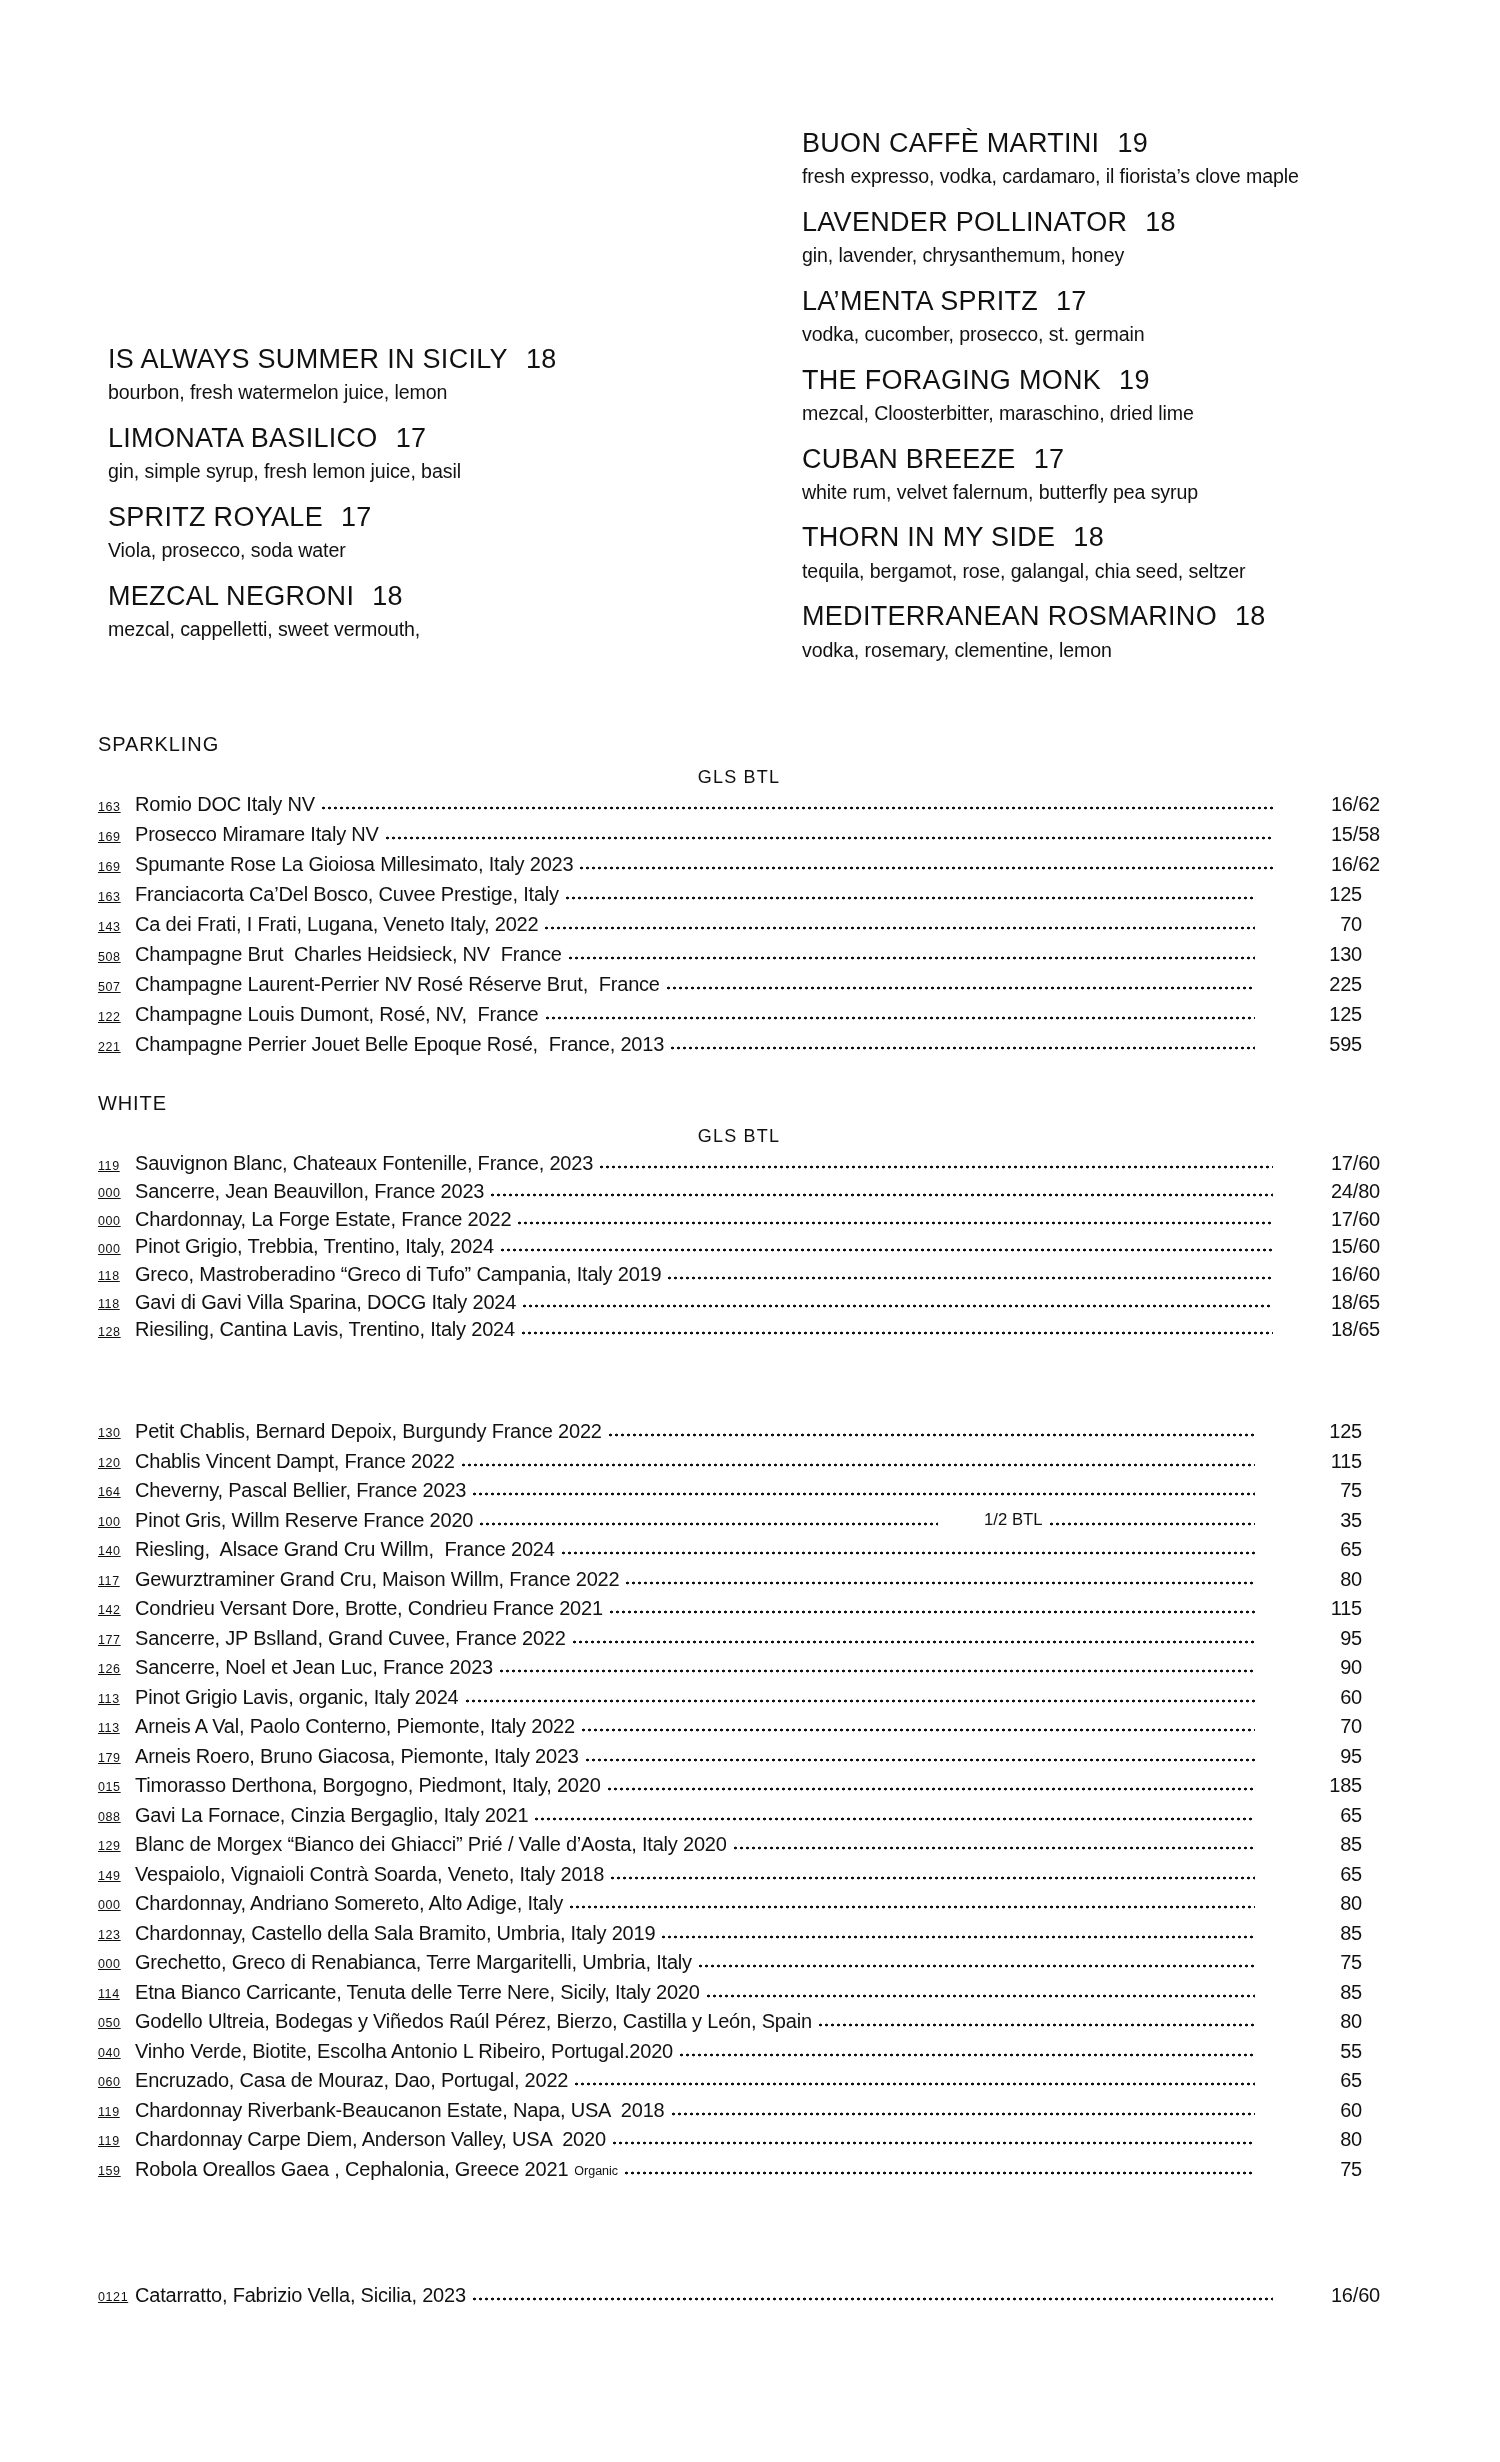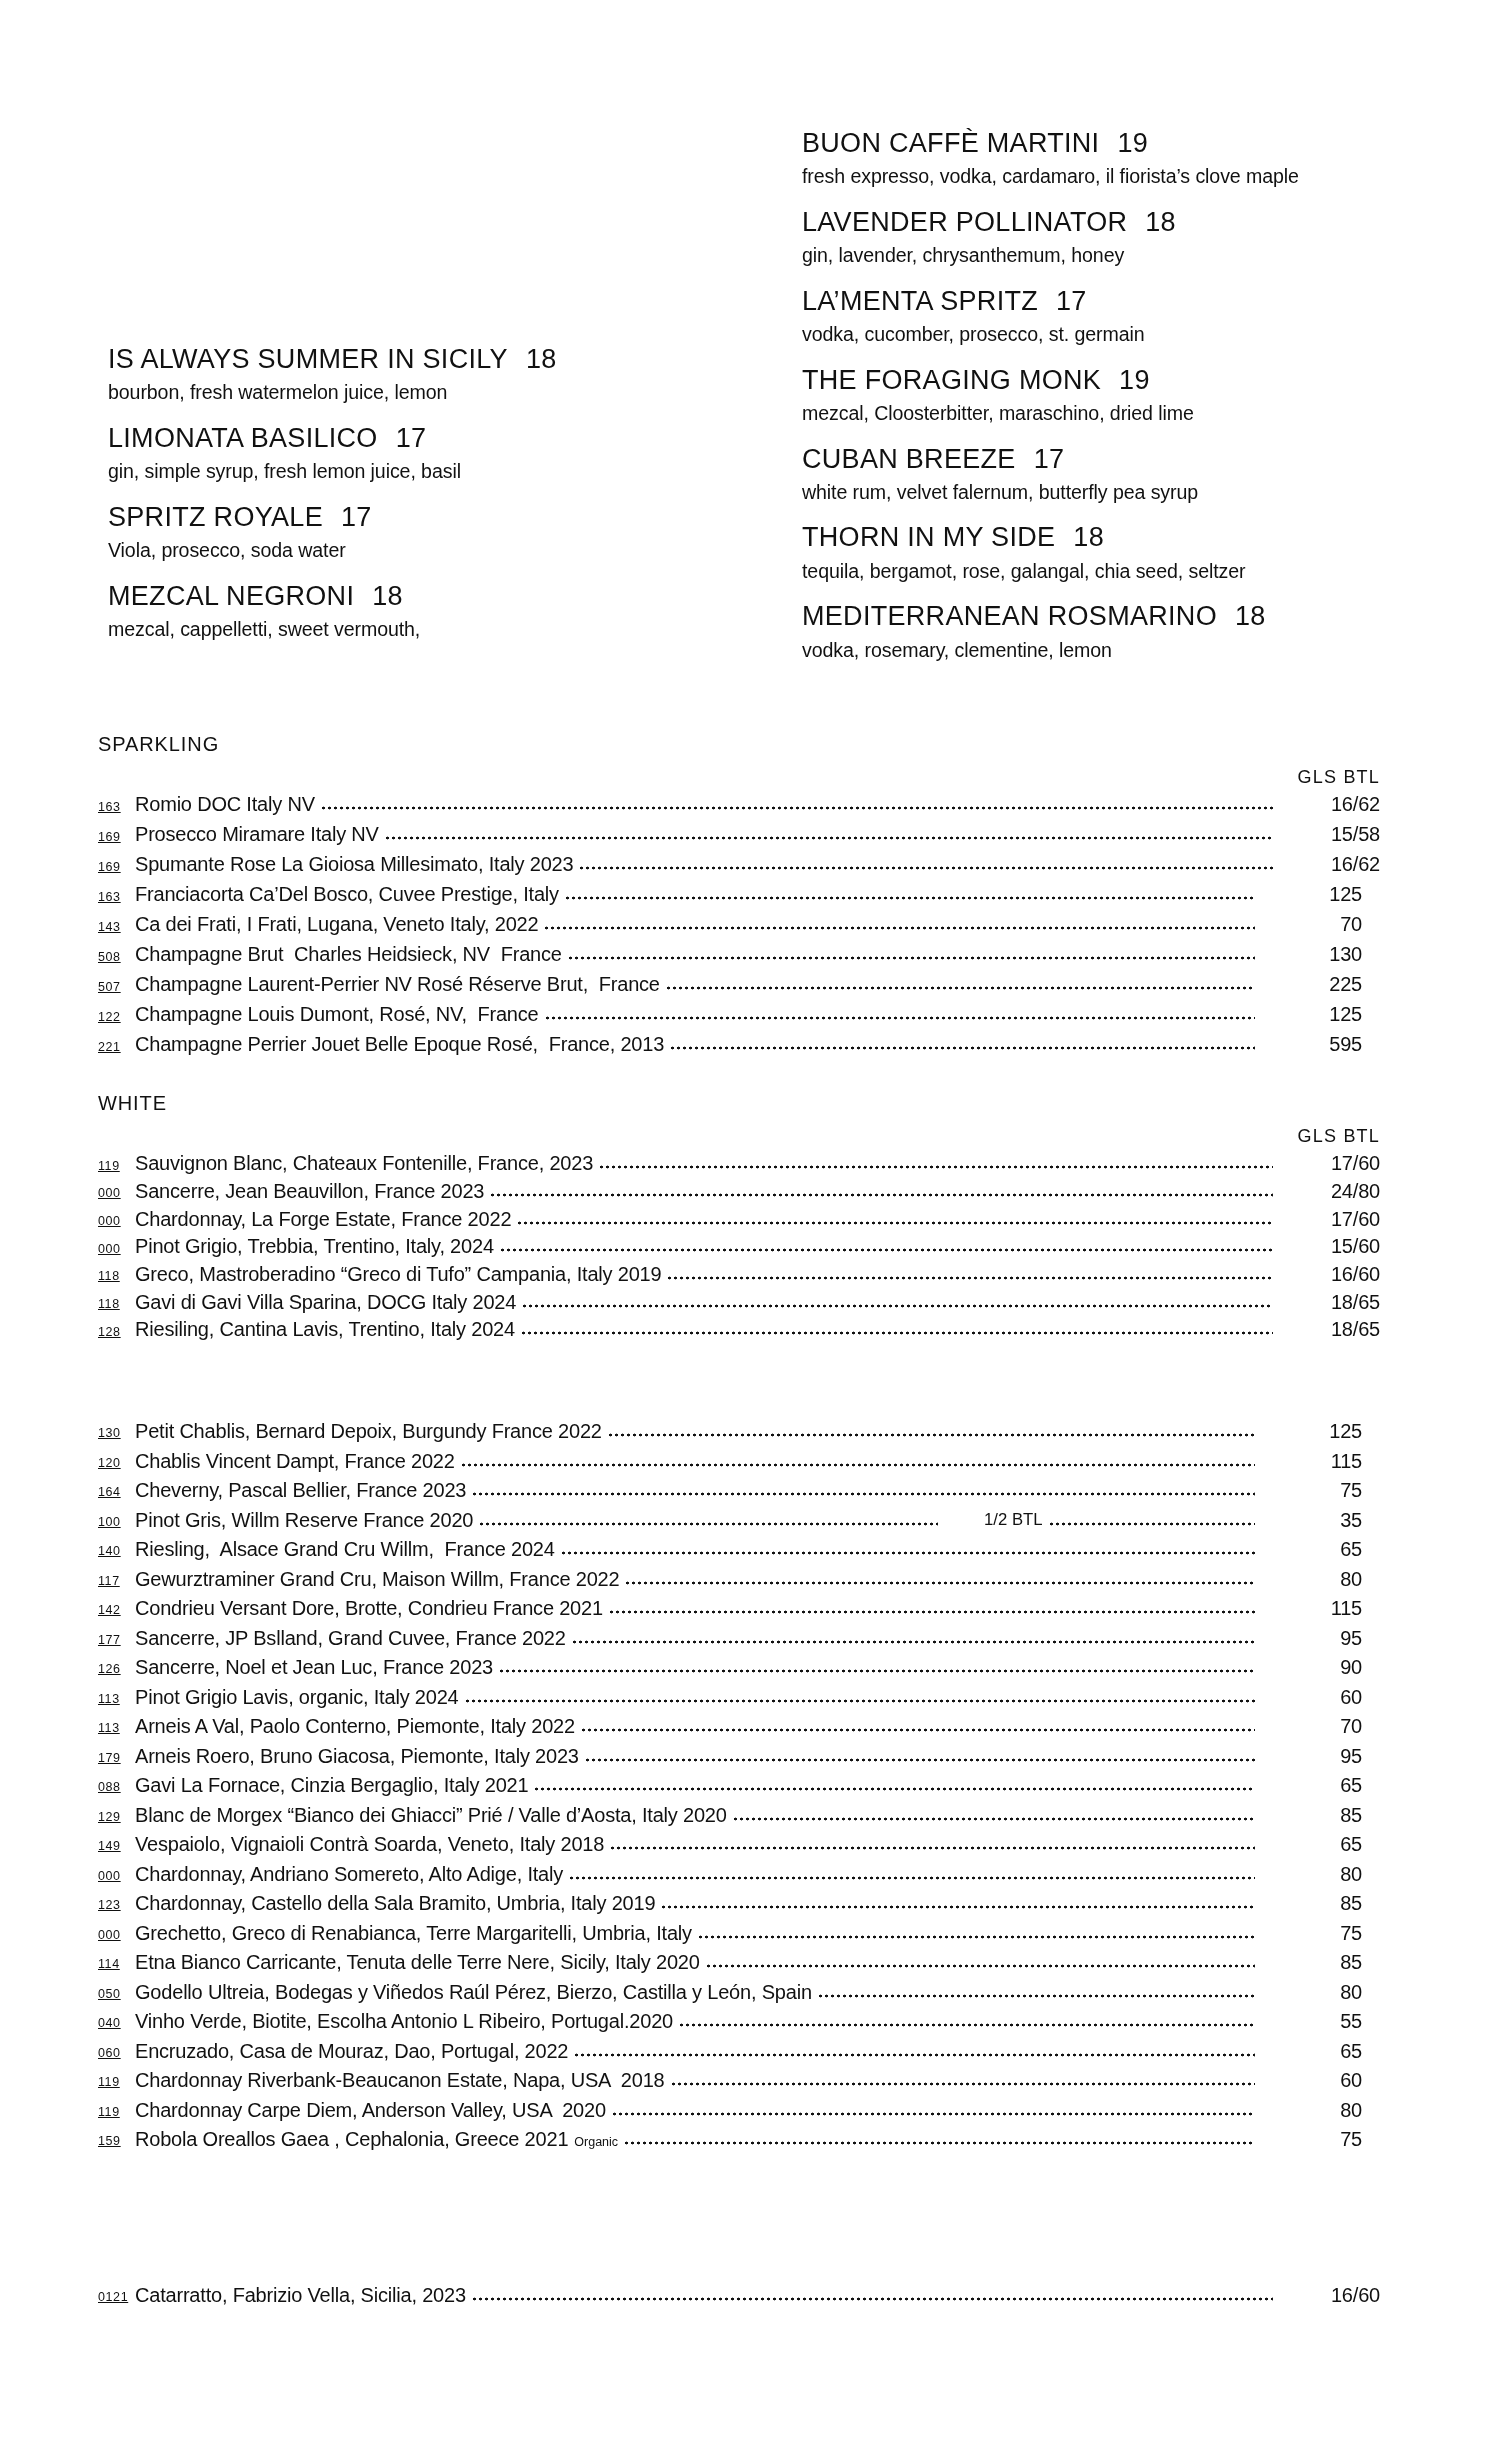--- a/index.html
+++ b/index.html
@@ -15,21 +15,21 @@
   .c-price{margin-left:18px;}
   .c-desc{font-size:19.6px;line-height:26px;margin-top:2.4px;white-space:nowrap;letter-spacing:-0.1px;}
 
   
   .wine-section{position:absolute;left:98px;width:1282px;}
   #sec-sparkling{top:730px;}
   #sec-white{top:1089px;}
   #sec-white-b{top:1415px;}
   #sec-orange{top:2245px;}
   .sec-title{font-size:20px;line-height:28.6px;letter-spacing:0.9px;margin:0;font-weight:normal;}
-  .price-header{text-align:right;font-size:18px;line-height:21.4px;letter-spacing:1.2px;margin-top:8.3px;}
+  .price-header{text-align:center;font-size:18px;line-height:21.4px;letter-spacing:1.2px;margin-top:8.3px;}
   .rows{margin-top:6px;}
   .rows-orange{margin-top:40px;}
 
   .wine-row{display:flex;align-items:flex-end;}
   .rows-sparkling .wine-row{margin-bottom:10px;}
   .rows-white-a  .wine-row{margin-bottom:7.7px;}
   .rows-white-b  .wine-row{margin-bottom:9.5px;}
   .rows-orange   .wine-row{margin-bottom:0;}
 
   .code{flex:0 0 37px;font-size:12.5px;line-height:1;letter-spacing:0.6px;margin-bottom:1.2px;text-decoration:underline;}
@@ -366,20 +366,28 @@
 
   <div class="wine-row">
     <span class="code">179</span>
     <span class="wname">Arneis Roero, Bruno Giacosa, Piemonte, Italy 2023</span>
 
     <span class="dots"></span>
 
     <span class="price single">95</span>
   </div>
 
+  <div class="wine-row">
+    <span class="code">015</span>
+    <span class="wname">Timorasso Derthona, Borgogno, Piedmont, Italy, 2020</span>
+
+    <span class="dots"></span>
+
+    <span class="price single">185</span>
+  </div>
 
   <div class="wine-row">
     <span class="code">088</span>
     <span class="wname">Gavi La Fornace, Cinzia Bergaglio, Italy 2021</span>
 
     <span class="dots"></span>
 
     <span class="price single">65</span>
   </div>
 

